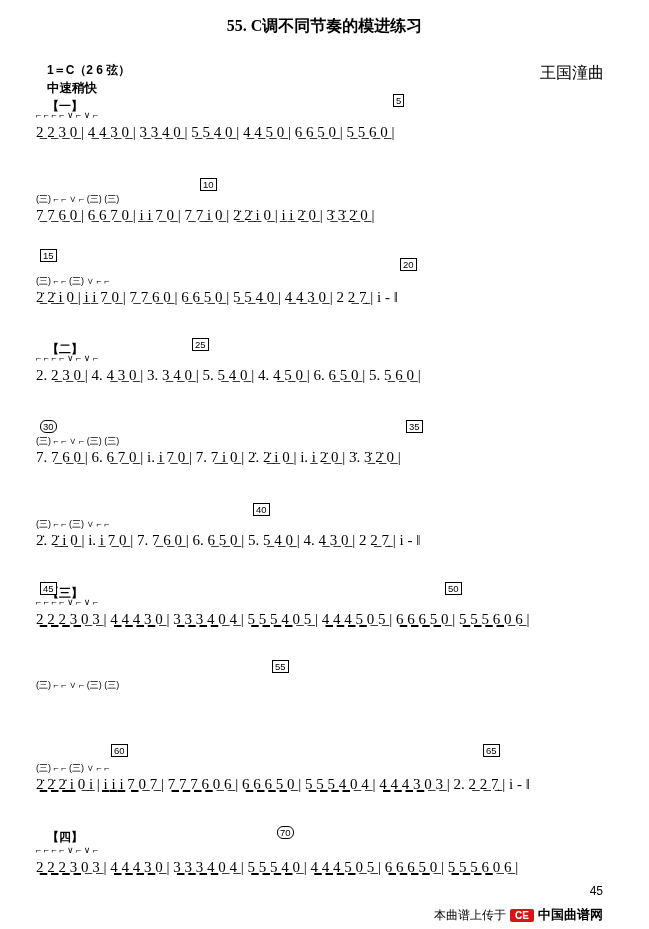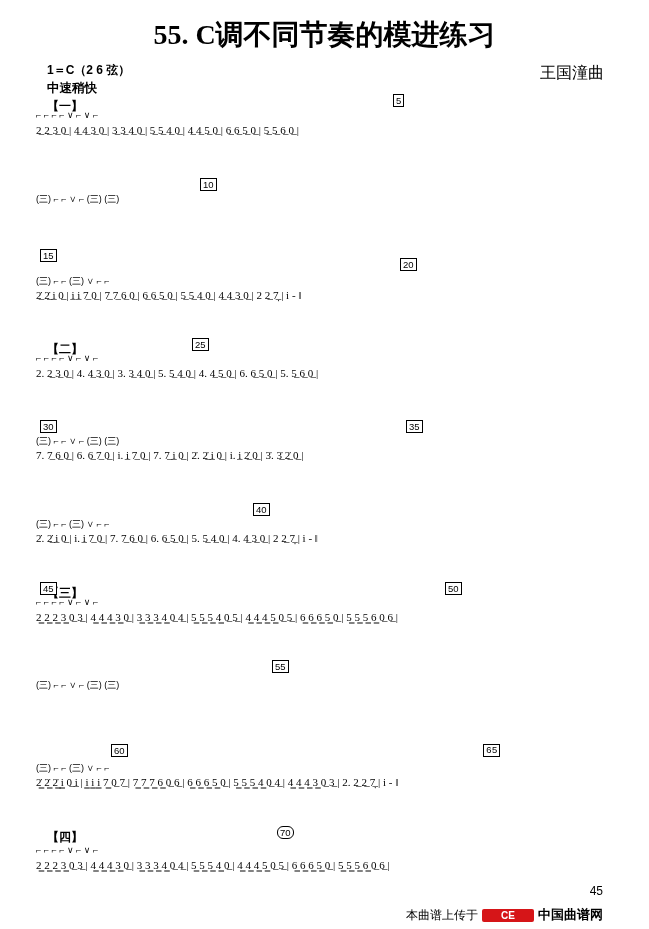--- a/index.html
+++ b/index.html
@@ -11,21 +11,21 @@
     position:relative;
     overflow:hidden;
   }
   .page{position:relative;width:649px;height:929px;}
 
   .title{
     position:absolute;top:16px;left:0;width:649px;
     text-align:center;
     font-family:"Liberation Serif", serif;
     font-weight:bold;
-    font-size:28px;
+    font-size:16px;
     letter-spacing:0px;
   }
 
   .key-sig{
     position:absolute;left:47px;top:62px;
     font-size:12px;font-weight:bold;
     font-family:"Liberation Sans", sans-serif;
   }
   .composer{
     position:absolute;right:45px;top:63px;
@@ -58,21 +58,21 @@
     position:absolute;
     left:36px;
     width:580px;
     height:46px;
     font-family:"Liberation Serif", serif;
   }
   .notes{
     position:absolute;
     left:0;top:14px;
     width:580px;
-    font-size:11px;
+    font-size:15px;
     letter-spacing:0px;
     white-space:nowrap;
   }
   .marks{
     position:absolute;
     left:0;top:0px;
     width:580px;
     font-size:9px;
     white-space:nowrap;
     font-family:"Liberation Sans", sans-serif;
@@ -85,21 +85,21 @@
   }
   .footer-note{
     position:absolute;right:46px;top:906px;
     font-size:12px;
     display:flex;align-items:center;gap:4px;
   }
   .logo-badge{
     display:inline-block;
     background:#d61518;color:#fff;
     font-size:10px;font-weight:bold;
-    padding:1px 19px;border-radius:2px;
+    padding:1px 5px;border-radius:2px;
     font-family:"Liberation Sans", sans-serif;
   }
   .footer-site{font-size:13px;font-weight:bold;}
 </style>
 </head>
 <body>
 
 <div class="page">
 
   <div class="title">55. C调不同节奏的模进练习</div>
@@ -111,36 +111,37 @@
   <div class="section-label" style="left:47px;top:98px;">【一】</div>
   <div class="section-label" style="left:47px;top:341px;">【二】</div>
   <div class="section-label" style="left:47px;top:585px;">【三】</div>
   <div class="section-label" style="left:47px;top:829px;">【四】</div>
 
   <div class="measure-num" style="left:393px;top:94px;">5</div>
   <div class="measure-num" style="left:200px;top:178px;">10</div>
   <div class="measure-num" style="left:400px;top:258px;">20</div>
   <div class="measure-num" style="left:40px;top:249px;">15</div>
   <div class="measure-num" style="left:192px;top:338px;">25</div>
-  <div class="measure-num" style="left:40px;top:420px;">30</div>
+  <div class="measure-num" style="left:40px;top:420px;border-radius:6px;">30</div>
   <div class="measure-num" style="left:406px;top:420px;text-align:right;">35</div>
   <div class="measure-num" style="left:253px;top:503px;">40</div>
   <div class="measure-num" style="left:40px;top:582px;">45</div>
   <div class="measure-num" style="left:445px;top:582px;">50</div>
   <div class="measure-num" style="left:272px;top:660px;text-align:right;">55</div>
   <div class="measure-num" style="left:111px;top:744px;">60</div>
-  <div class="measure-num" style="left:483px;top:744px;font-family:Liberation Mono, monospace;">65</div>
+  <div class="measure-num" style="left:483px;top:744px;">65</div>
   <div class="measure-num" style="left:277px;top:826px;border-radius:6px;">70</div>
 
   <div class="staff" style="top:110px;">
     <div class="marks">  ⌐      ⌐          ⌐        ⌐         ∨        ⌐          ∨         ⌐</div>
     <div class="notes">2̲ 2̲ 3̲ 0̲  |  4̲ 4̲ 3̲ 0̲  |  3̲ 3̲ 4̲ 0̲  |  5̲ 5̲ 4̲ 0̲  |  4̲ 4̲ 5̲ 0̲  |  6̲ 6̲ 5̲ 0̲  |  5̲ 5̲ 6̲ 0̲  |</div>
   </div>
   <div class="staff" style="top:193px;">
     <div class="marks"> (三)      ⌐        ⌐          ∨         ⌐         (三)       (三)</div>
+    <div class="notes">7̲ 7̲ 6̲ 0̲  |  6̲ 6̲ 7̲ 0̲  |  i̲ i̲ 7̲ 0̲  |  7̲ 7̲ i̲ 0̲  |  2̲̇ 2̲̇ i̲ 0̲  |  i̲ i̲ 2̲̇ 0̲  |  3̲̇ 3̲̇ 2̲̇ 0̲  |</div>
   </div>
   <div class="staff" style="top:275px;">
     <div class="marks"> (三)       ⌐        ⌐         (三)       ∨         ⌐          ⌐</div>
     <div class="notes">2̲̇ 2̲̇ i̲ 0̲  |  i̲ i̲ 7̲ 0̲  |  7̲ 7̲ 6̲ 0̲  |  6̲ 6̲ 5̲ 0̲  |  5̲ 5̲ 4̲ 0̲  |  4̲ 4̲ 3̲ 0̲  |  2  2̲ 7̣̲  |  i  -  ‖</div>
   </div>
   <div class="staff" style="top:353px;">
     <div class="marks">   ⌐        ⌐          ⌐         ⌐         ∨          ⌐         ∨          ⌐</div>
     <div class="notes">2. 2̲ 3̲ 0̲  |  4. 4̲ 3̲ 0̲  |  3. 3̲ 4̲ 0̲  |  5. 5̲ 4̲ 0̲  |  4. 4̲ 5̲ 0̲  |  6. 6̲ 5̲ 0̲  |  5. 5̲ 6̲ 0̲  |</div>
   </div>
   <div class="staff" style="top:435px;">

